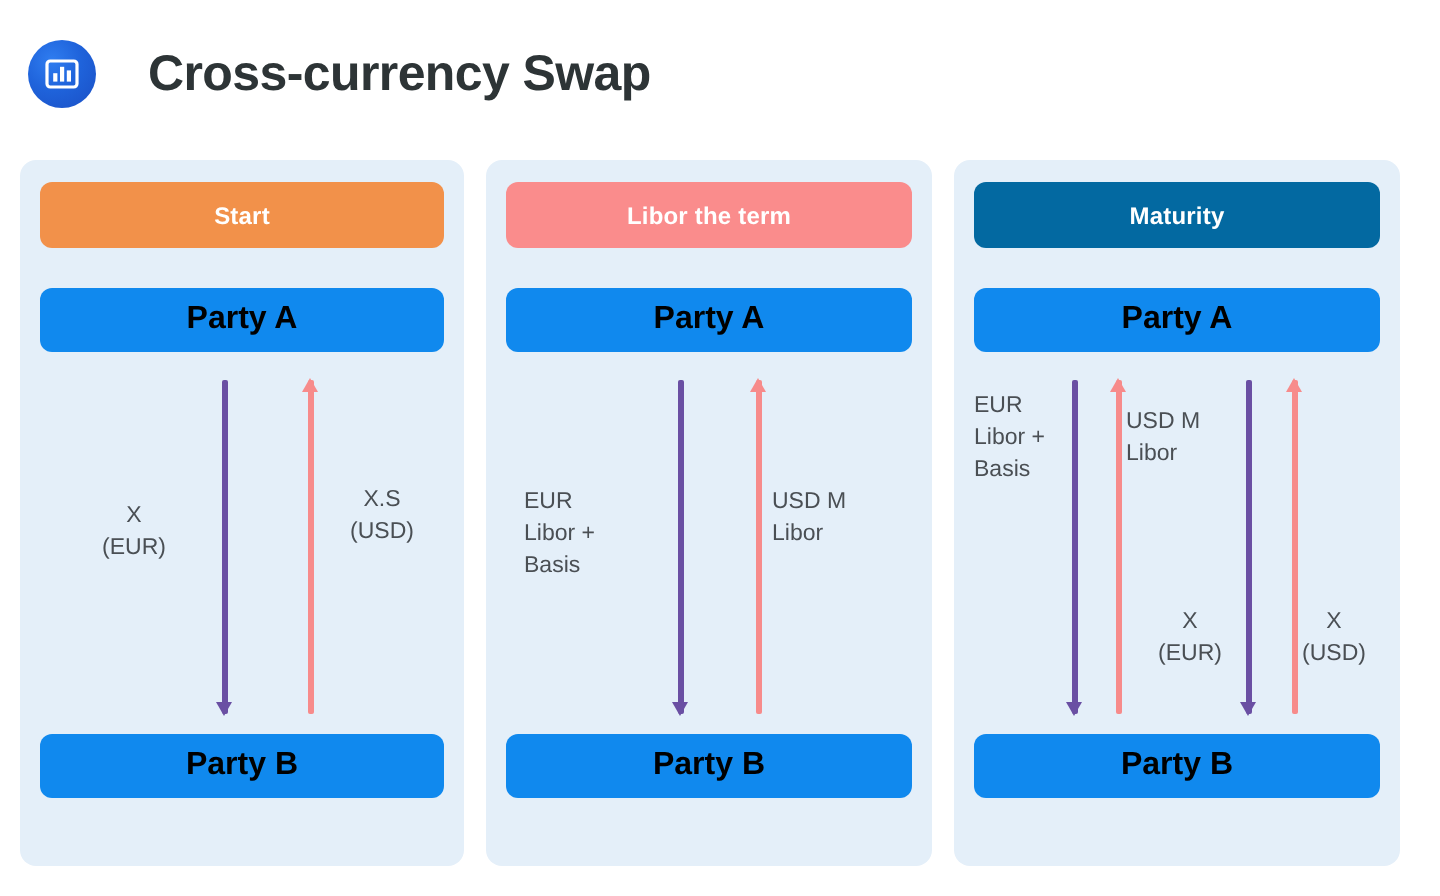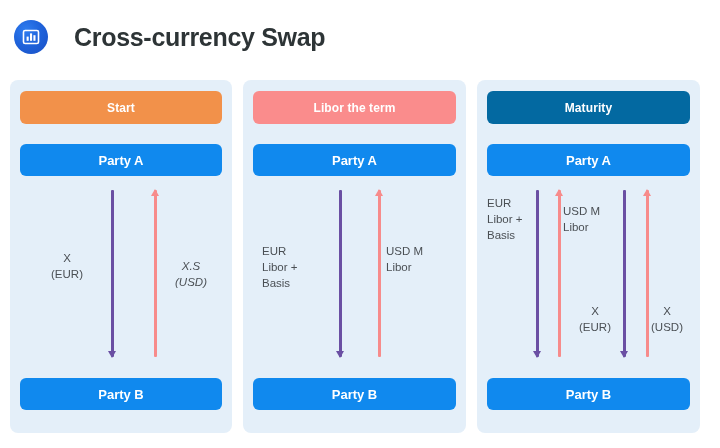--- a/index.html
+++ b/index.html
@@ -41,24 +41,24 @@
 
   .phase-header{
     position:absolute;left:10px;right:10px;top:11px;height:33px;
     border-radius:6px;display:flex;align-items:center;justify-content:center;
     color:#ffffff;font-size:12px;font-weight:bold;letter-spacing:.1px;
   }
   .party-box{
     position:absolute;left:10px;right:10px;height:32px;
     background:#1089ee;border-radius:6px;
     display:flex;align-items:center;justify-content:center;
-    color:#ffffff;font-size:13px;font-weight:bold;
+    color:#000000;font-size:16px;font-weight:bold;
   }
   .party-top{top:64px;}
-  .party-bottom{top:298px;}
+  .party-bottom{top:287px;}
 
   
   .arrow{position:absolute;width:9px;}
   .arrow .shaft{
     position:absolute;left:3px;top:0;width:3px;height:100%;border-radius:1px;
   }
   .arrow .head{
     position:absolute;left:0;width:0;height:0;
     border-left:4.5px solid transparent;border-right:4.5px solid transparent;
   }
@@ -102,21 +102,21 @@
       <div class="arrow down purple" style="left: 98px; top: 110px; height: 167px;">
         <div class="shaft"></div>
         <div class="head"></div>
       </div>
       <div class="flow-label center" style="left: 22px; top: 170px; width: 70px; color: rgb(74, 79, 84);">X
 (EUR)</div>
       <div class="arrow up red" style="left: 141px; top: 110px; height: 167px;">
         <div class="shaft"></div>
         <div class="head"></div>
       </div>
-      <div class="flow-label center" style="left: 148px; top: 178px; width: 66px; color: rgb(74, 79, 84); font-style: italic;">X.S
+      <div class="flow-label center" style="left: 148px; top: 162px; width: 66px; color: rgb(74, 79, 84);">X.S
 (USD)</div>
     </div>
   <div class="panel" id="panel-1">
       <div class="phase-header" style="background: rgb(250, 140, 140);">Libor the term</div>
       <div class="party-box party-top" style="background: rgb(16, 137, 238);">Party A</div>
       <div class="party-box party-bottom" style="background: rgb(16, 137, 238);">Party B</div>
       <div class="arrow down purple" style="left: 93px; top: 110px; height: 167px;">
         <div class="shaft"></div>
         <div class="head"></div>
       </div>

